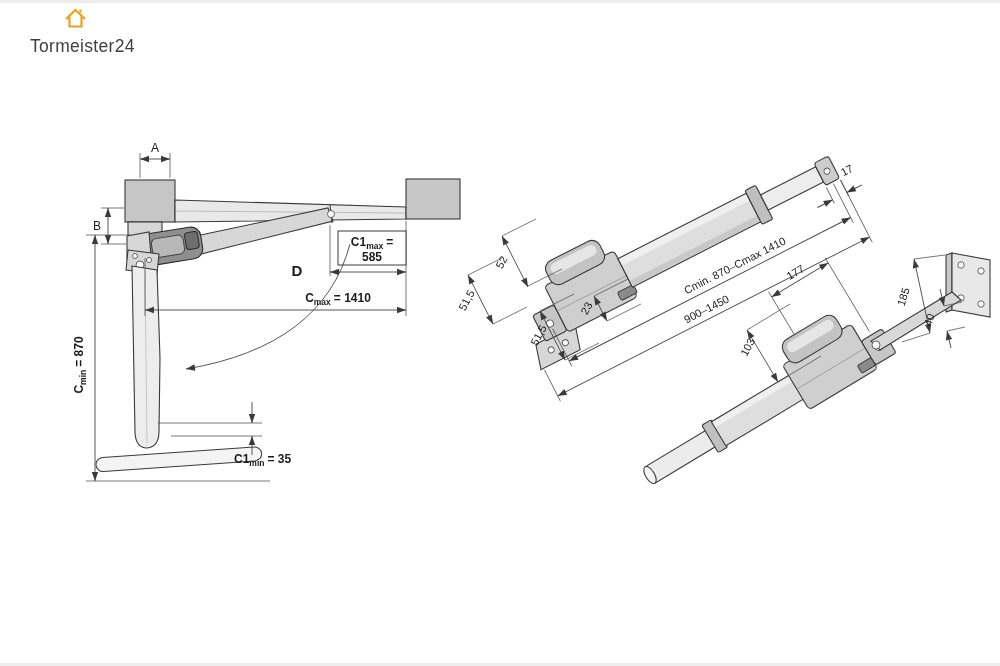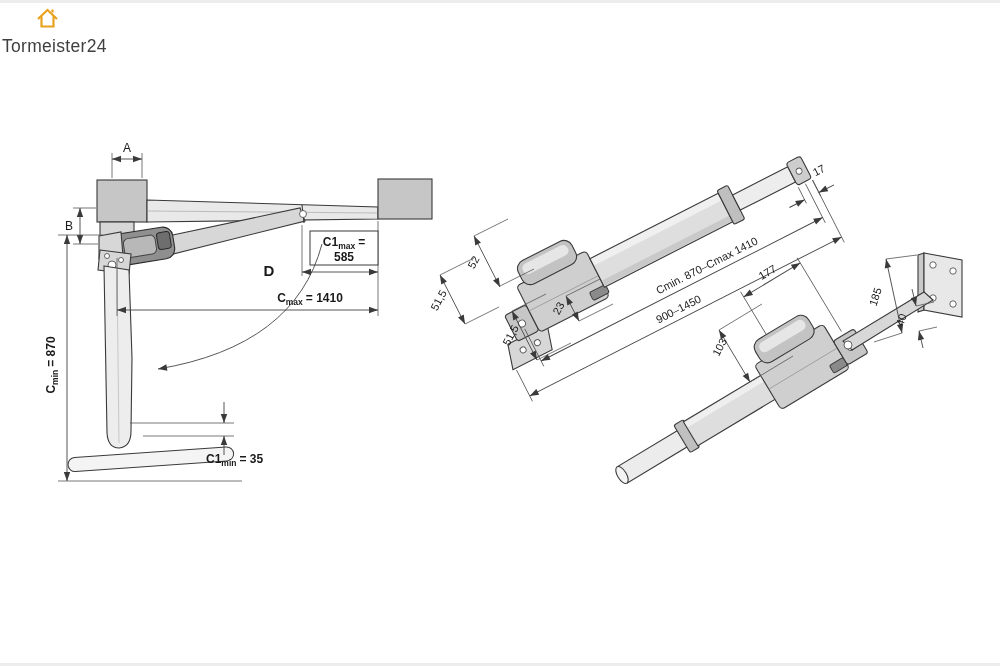--- a/index.html
+++ b/index.html
@@ -1,18 +1,18 @@
 <!DOCTYPE html>
 <html><head>
 <meta charset="utf-8">
 <style>
   html,body{margin:0;padding:0;background:#fff;}
   .canvas{position:relative;width:1000px;height:666px;background:#ffffff;overflow:hidden;
           border-top:3px solid #ededed;border-bottom:3px solid #ededed;box-sizing:border-box;
-          font-family:"Liberation Sans",sans-serif;}
+          font-family:"Liberation Sans",sans-serif;padding-left:28px;}
   svg{display:block;}
   .ln{stroke:#3a3a3a;stroke-width:1.1;fill:none;}
   .fill-metal{fill:#c6c6c6;stroke:#3a3a3a;stroke-width:1.1;}
   .fill-light{fill:#e9e9e9;stroke:#3a3a3a;stroke-width:1.1;}
   .fill-mid{fill:#d7d7d7;stroke:#3a3a3a;stroke-width:1.1;}
   .fill-dark{fill:#8f8f8f;stroke:#2a2a2a;stroke-width:1.1;}
   .dim{stroke:#444;stroke-width:0.9;fill:none;}
   .ext{stroke:#555;stroke-width:0.8;fill:none;}
   .hole{fill:#fff;stroke:#555;stroke-width:0.9;}
   .lbl{font-family:"Liberation Sans",sans-serif;font-size:12px;fill:#1a1a1a;}

